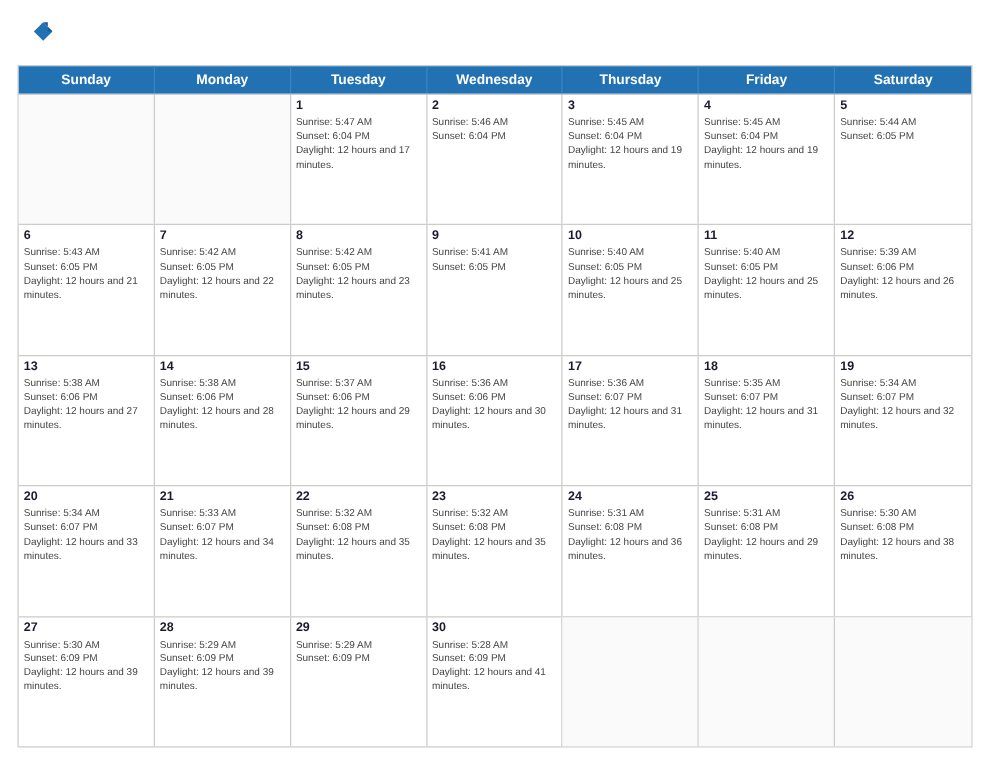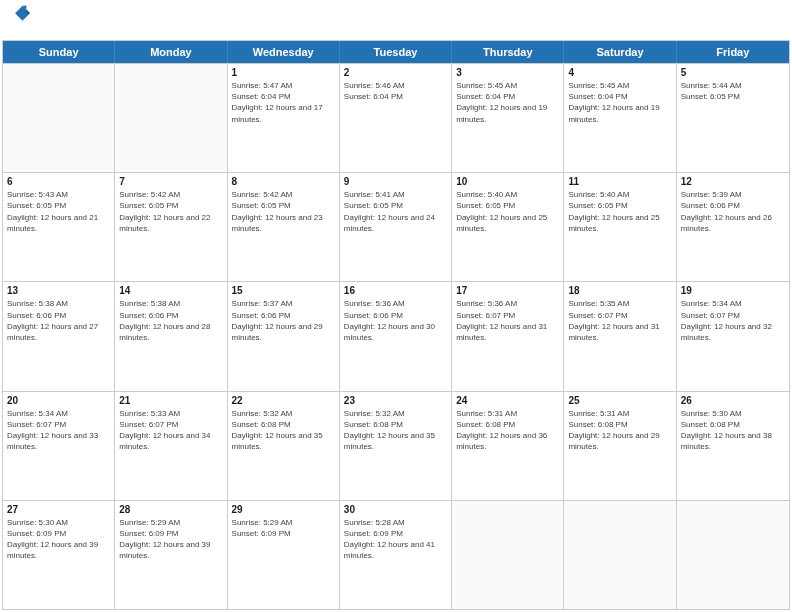--- a/index.html
+++ b/index.html
@@ -6,21 +6,21 @@
     body {
       font-family: Arial, sans-serif;
       background: #fff;
       width: 792px;
       height: 612px;
       overflow: hidden;
     }
     .page {
       width: 792px;
       height: 612px;
-      padding: 2px;
+      padding: 14px;
       display: flex;
       flex-direction: column;
     }
     .header {
       display: flex;
       justify-content: space-between;
       align-items: flex-start;
       margin-bottom: 10px;
     }
     .logo {
@@ -130,25 +130,25 @@
     <div class="title-block">
       <div class="month-title"></div>
       <div class="subtitle"></div>
     </div>
   </div>
 
   <div class="calendar">
     <div class="cal-header" id="cal-header">
         <div class="cal-header-cell">Sunday</div>
         <div class="cal-header-cell">Monday</div>
+        <div class="cal-header-cell">Tuesday</div>
         <div class="cal-header-cell">Wednesday</div>
-        <div class="cal-header-cell">Tuesday</div>
         <div class="cal-header-cell">Thursday</div>
+        <div class="cal-header-cell">Friday</div>
         <div class="cal-header-cell">Saturday</div>
-        <div class="cal-header-cell">Friday</div>
       </div>
     <div class="cal-body" id="cal-body">
         <div class="cal-row">
           <div class="cal-cell empty"></div>
           <div class="cal-cell empty"></div>
           <div class="cal-cell">
             <div class="day-number">1</div>
             <div class="cell-line">Sunrise: 5:47 AM</div>
             <div class="cell-line">Sunset: 6:04 PM</div>
             <div class="cell-line">Daylight: 12 hours and 17 minutes.</div>
@@ -192,21 +192,20 @@
           <div class="cal-cell">
             <div class="day-number">8</div>
             <div class="cell-line">Sunrise: 5:42 AM</div>
             <div class="cell-line">Sunset: 6:05 PM</div>
             <div class="cell-line">Daylight: 12 hours and 23 minutes.</div>
           </div>
           <div class="cal-cell">
             <div class="day-number">9</div>
             <div class="cell-line">Sunrise: 5:41 AM</div>
             <div class="cell-line">Sunset: 6:05 PM</div>
-            <div class="cell-line">Daylight: 12 hours and 24 minutes.</div>
           </div>
           <div class="cal-cell">
             <div class="day-number">10</div>
             <div class="cell-line">Sunrise: 5:40 AM</div>
             <div class="cell-line">Sunset: 6:05 PM</div>
             <div class="cell-line">Daylight: 12 hours and 25 minutes.</div>
           </div>
           <div class="cal-cell">
             <div class="day-number">11</div>
             <div class="cell-line">Sunrise: 5:40 AM</div>

